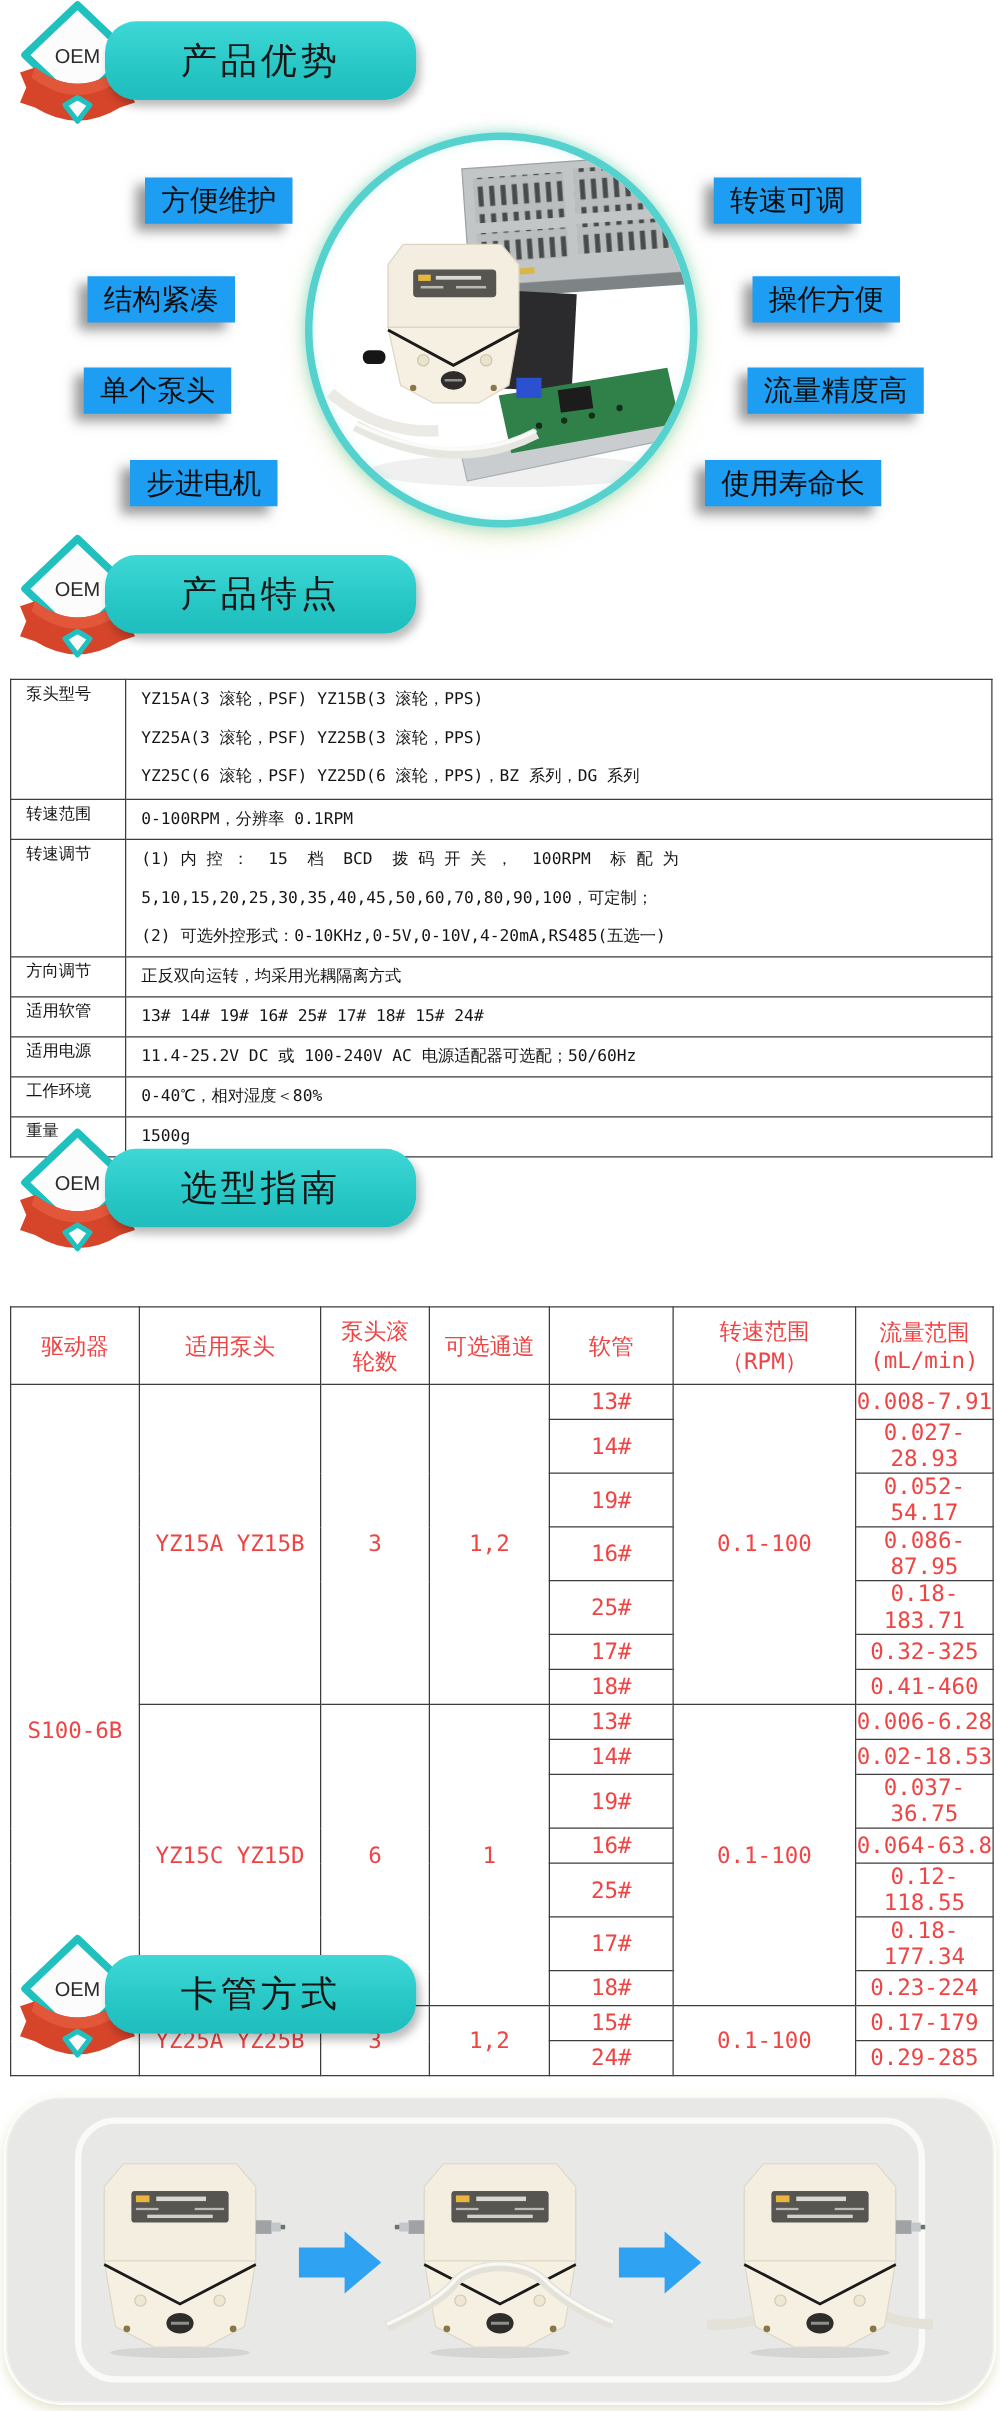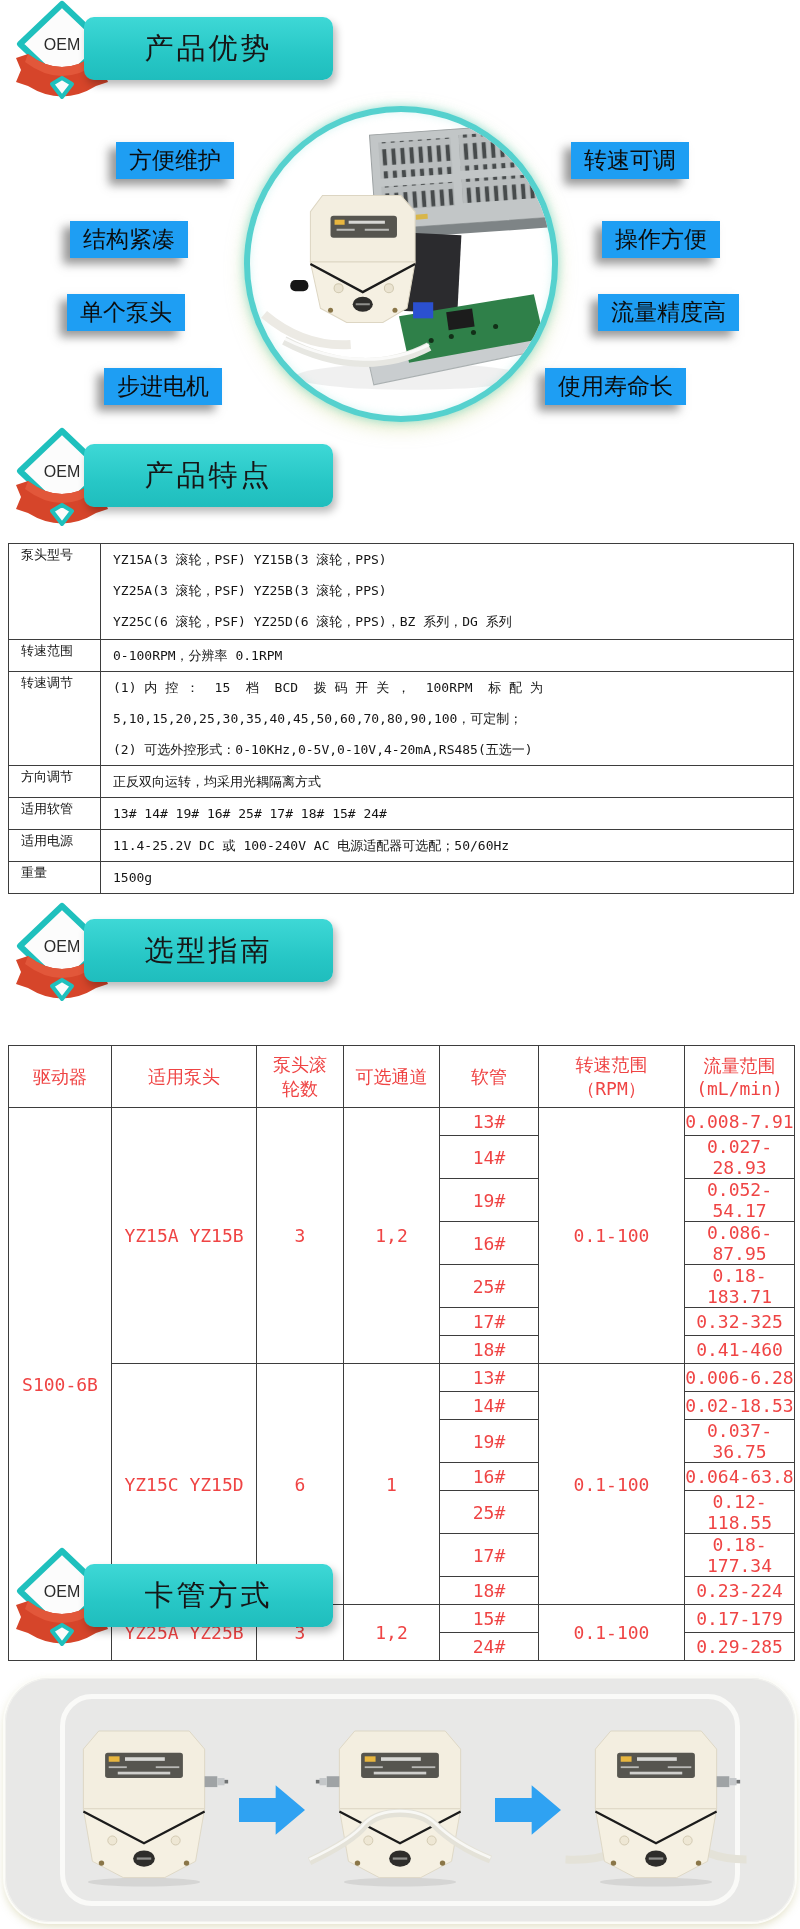--- a/index.html
+++ b/index.html
@@ -6,21 +6,21 @@
   html,body { background:#ffffff; }
   body { font-family:"Liberation Sans","DejaVu Sans",sans-serif; color:#111; }
   .page { position:relative; width:800px; height:1929px; background:#fff; overflow:hidden; margin:0 auto; }
 
   
   .badge { position:absolute; left:8px; width:360px; height:125px; }
   .badge svg.oem { position:absolute; left:4px; top:0; width:100px; height:110px; }
   .badge .bar {
     position:absolute; left:76px; top:17px; width:249px; height:63px;
     background:linear-gradient(180deg,#3ed8d6 0%,#27c7c6 60%,#1fbdbd 100%);
-    border-radius:10px; box-shadow:3px 5px 8px rgba(0,0,0,.28);
+    border-radius:25px; box-shadow:3px 5px 8px rgba(0,0,0,.28);
     display:flex; align-items:center; justify-content:center;
     font-size:29px; letter-spacing:3px; color:#161616; font-weight:500;
   }
 
   
   .adv-label {
     position:absolute; background:#1e9ef3; color:#0c0c0c;
     font-size:23px; line-height:1; padding:7px 13px; font-weight:500;
     box-shadow:-7px 6px 9px rgba(70,70,70,.55); z-index:3; white-space:nowrap;
   }
@@ -90,21 +90,21 @@
     <div class="bar">产品优势</div>
   </div>
 
   <div class="adv-label" style="left:116px; top:142px">方便维护</div>
   <div class="adv-label" style="left:70px;  top:221px">结构紧凑</div>
   <div class="adv-label" style="left:67px;  top:294px">单个泵头</div>
   <div class="adv-label" style="left:104px; top:368px">步进电机</div>
   <div class="adv-label" style="left:571px; top:142px">转速可调</div>
   <div class="adv-label" style="left:602px; top:221px">操作方便</div>
   <div class="adv-label" style="left:598px; top:294px">流量精度高</div>
-  <div class="adv-label" style="left:545px; top:368px">使用寿命长</div>
+  <div class="adv-label" style="left:564px; top:368px">使用寿命长</div>
 
   <div class="hero">
     <svg viewBox="0 0 300 300">
       <defs>
         <pattern id="vents" width="9" height="22" patternUnits="userSpaceOnUse">
           <rect width="9" height="22" fill="#b9bdbe"></rect>
           <rect x="2.5" y="3" width="4" height="16" fill="#474b4c"></rect>
         </pattern>
       </defs>
       <ellipse cx="160" cy="262" rx="115" ry="13" fill="rgba(0,0,0,0.06)"></ellipse>
@@ -204,20 +204,26 @@
     <tr style="height:30px">
       <td class="lbl">适用软管</td>
       <td>
             <div class="ln">13# 14# 19# 16# 25# 17# 18# 15# 24#</div>
           </td>
     </tr>
     <tr style="height:31px">
       <td class="lbl">适用电源</td>
       <td>
             <div class="ln">11.4-25.2V DC 或 100-240V AC 电源适配器可选配；50/60Hz</div>
+          </td>
+    </tr>
+    <tr style="height:30px">
+      <td class="lbl">工作环境</td>
+      <td>
+            <div class="ln">0-40℃，相对湿度＜80%</div>
           </td>
     </tr>
     <tr style="height:30px">
       <td class="lbl">重量</td>
       <td>
             <div class="ln">1500g</div>
           </td>
     </tr>
   </tbody>
     </table>

